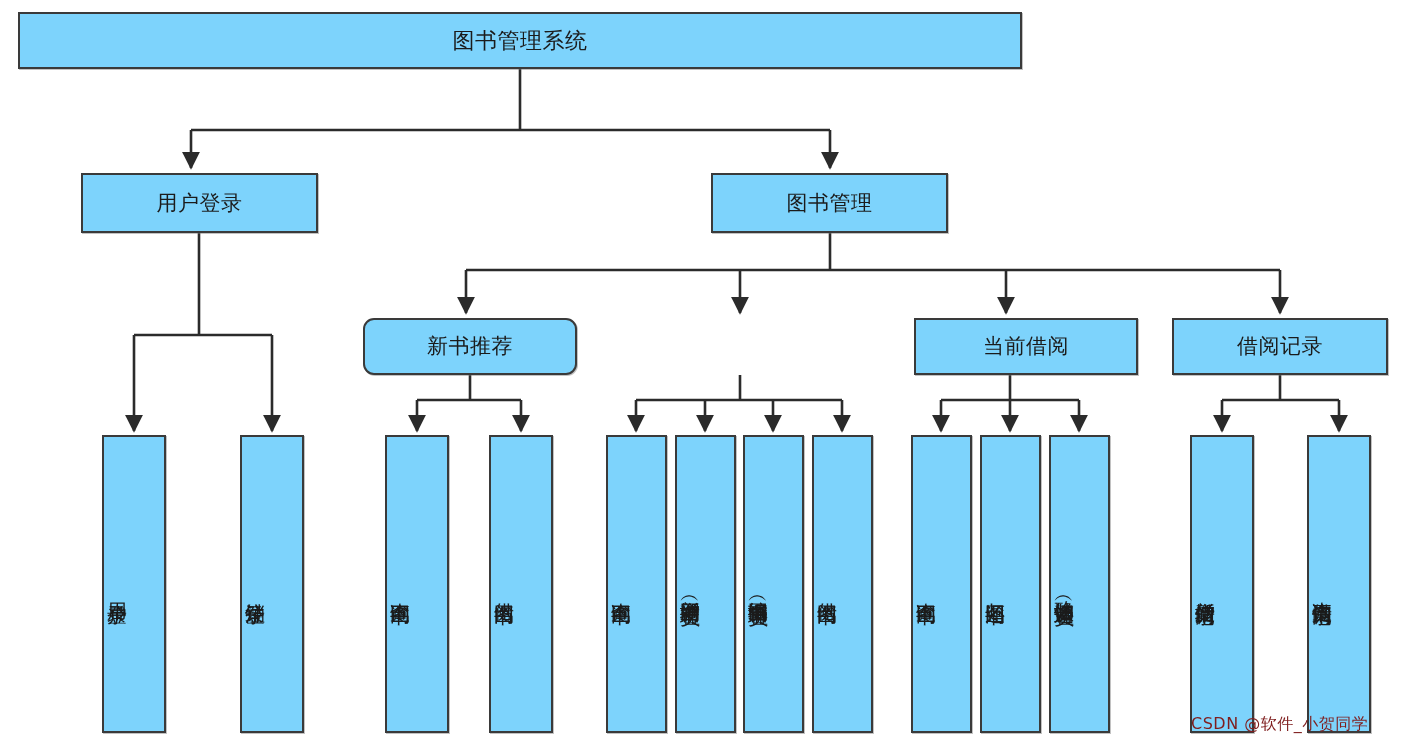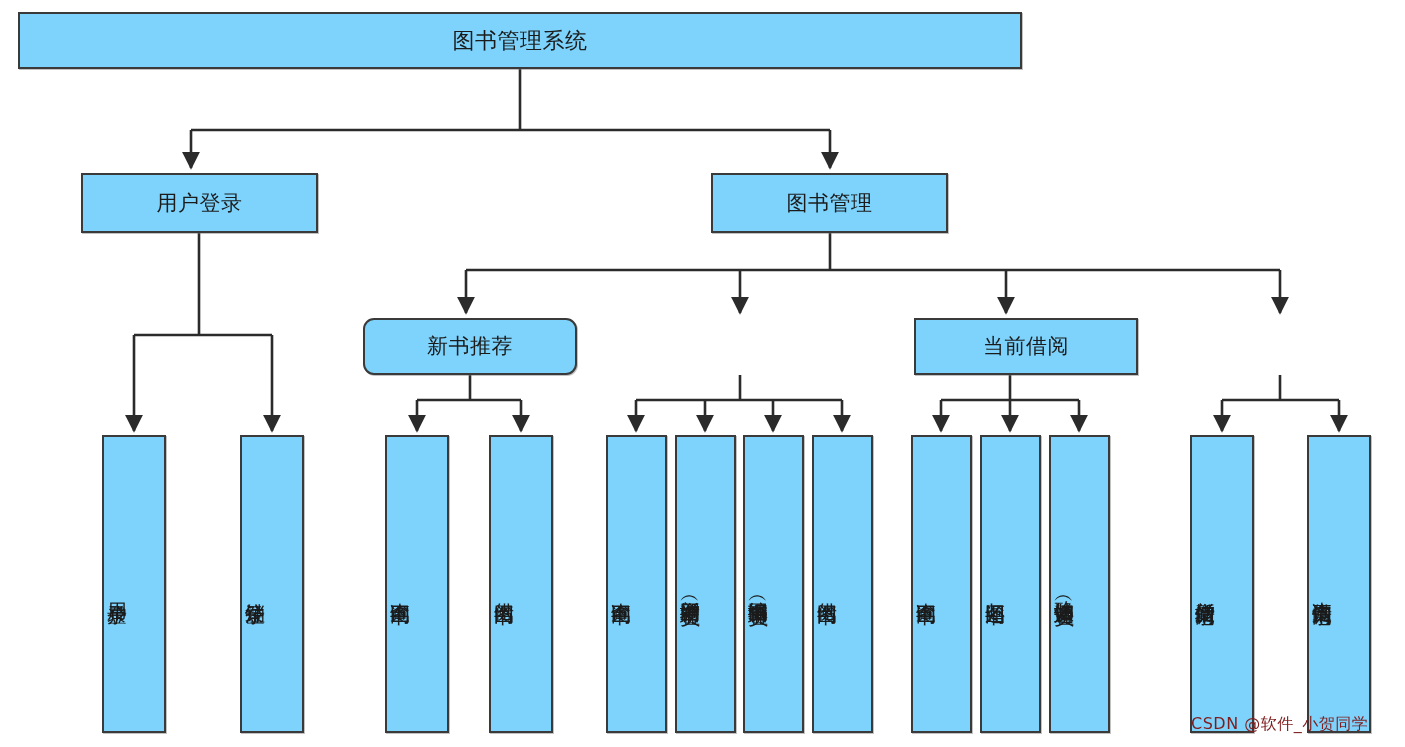--- a/index.html
+++ b/index.html
@@ -138,20 +138,23 @@
   <div class="node" style="left:711px; top:173px; width:237px; height:60px;">
     <span class="node-label">图书管理</span>
   </div>
 
   <div class="node" style="left:363px; top:318px; width:214px; height:57px;border-radius:11px;">
     <span class="node-label">新书推荐</span>
   </div>
   <div class="node" style="left:902px; top:318px; width:224px; height:57px;margin-left:12px;">
     <span class="node-label">当前借阅</span>
   </div>
+  <div class="node" style="left:1172px; top:318px; width:216px; height:57px;">
+    <span class="node-label">借阅记录</span>
+  </div>
 
   <div class="node leaf" style="left:102px; top:435px; width:64px; height:298px;">
     <span class="node-label">用户登录</span>
   </div>
   <div class="node leaf" style="left:240px; top:435px; width:64px; height:298px;">
     <span class="node-label">注销登录</span>
   </div>
 
   <div class="node leaf" style="left:385px; top:435px; width:64px; height:298px;">
     <span class="node-label">查询图书</span>

